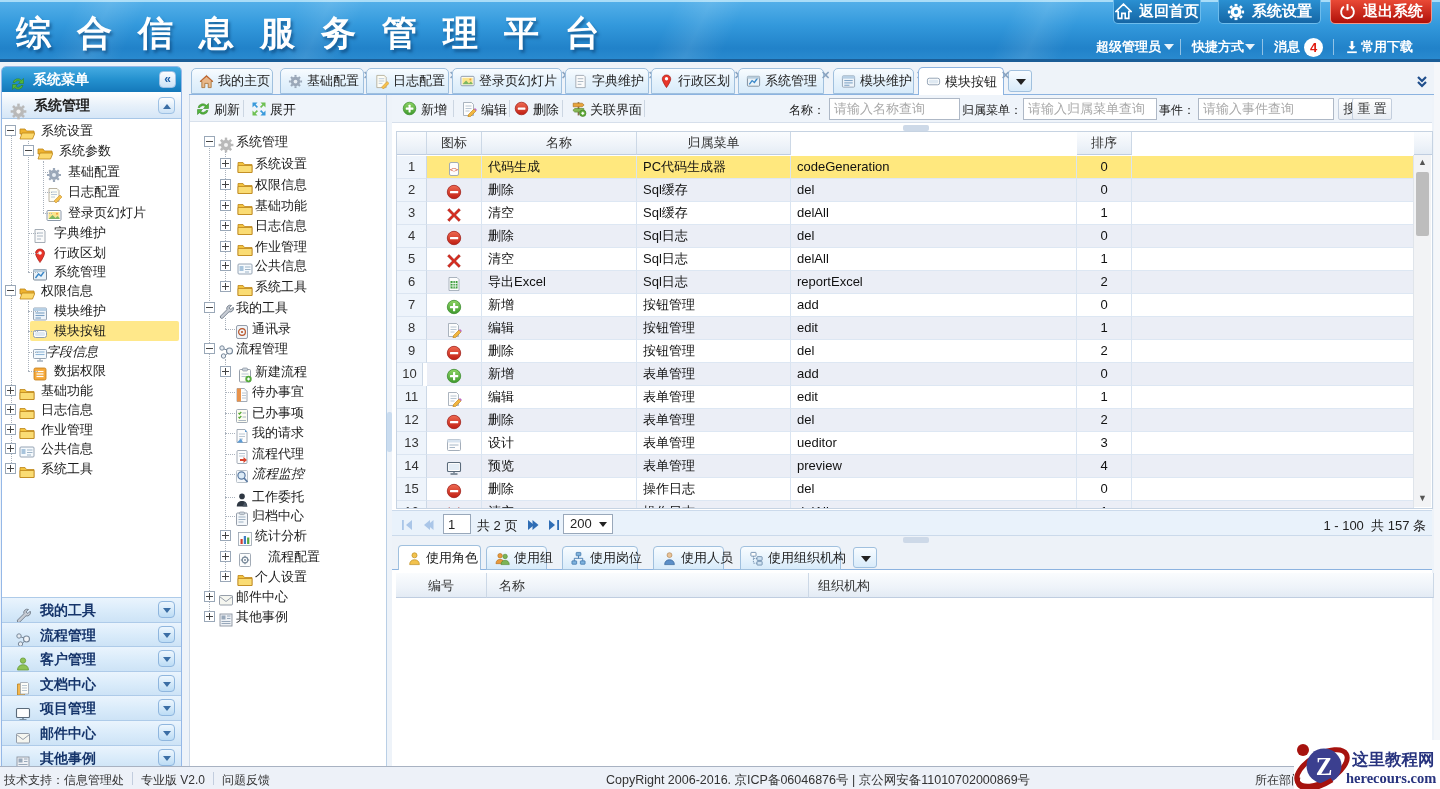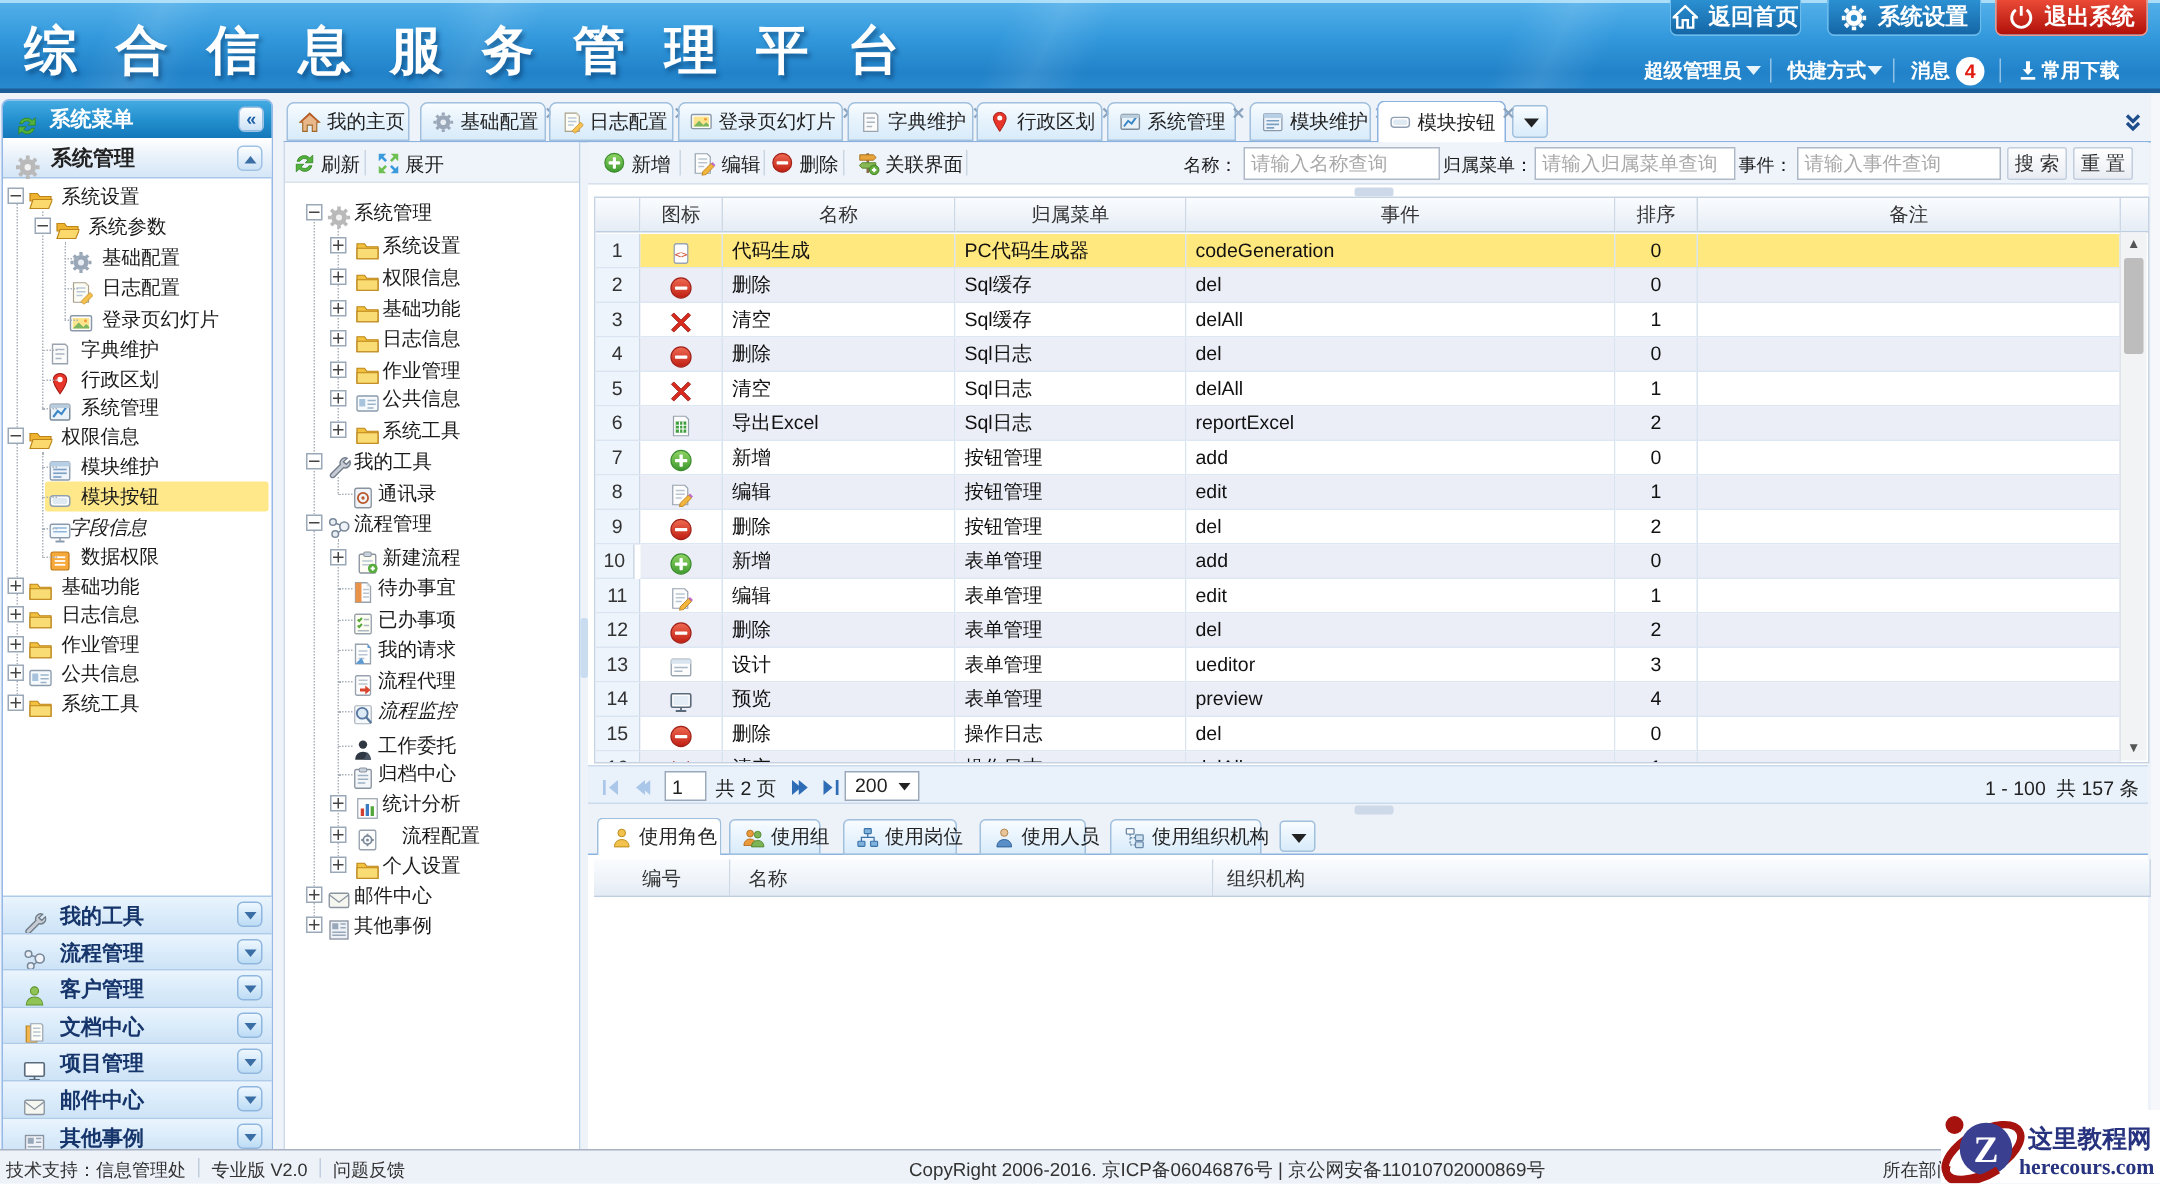--- a/index.html
+++ b/index.html
@@ -811,31 +811,29 @@
           </svg></span>
         <span style="position:absolute;left:198px;top:6px;">关联界面</span>
         <span class="tsep" style="left:252px;"></span>
         <span class="tlabel" style="left:397px;">名称：</span>
         <span class="tinput" style="left:437px;width:131px;">请输入名称查询</span>
         <span class="tlabel" style="left:570px;">归属菜单：</span>
         <span class="tinput" style="left:631px;width:134px;">请输入归属菜单查询</span>
         <span class="tlabel" style="left:767px;">事件：</span>
         <span class="tinput" style="left:806px;width:136px;">请输入事件查询</span>
         <span class="sbtn" style="left:946px;">搜 索</span>
-        <span class="sbtn" style="left:990px;">重 置</span>
+        <span class="sbtn" style="left:960px;font-family:Liberation Serif, serif;">重 置</span>
       </div>
 <div style="position:absolute;left:511px;top:30px;width:26px;height:6px;background:#cdd9e8;border-radius:2px;"></div>
 <div id="grid">
         <div class="gh" style="left:0px;width:30px;"></div>
         <div class="gh" style="left:30px;width:55px;">图标</div>
         <div class="gh" style="left:85px;width:155px;">名称</div>
         <div class="gh" style="left:240px;width:154px;">归属菜单</div>
-        <div class="gh" style="left:394px;width:286px;">事件</div>
         <div class="gh" style="left:680px;width:55px;">排序</div>
-        <div class="gh" style="left:735px;width:282px;">备注</div>
         <div class="gh" style="left:1017px;width:18px;border-right:none;"></div>
         <div class="rn" style="left:0;top:24px;width:30px;">1</div>
         <div class="gc" style="left:30px;top:24px;width:55px;background:#ffe87e;text-align:center;padding-left:0;"><svg class="ic" width="16" height="16" viewBox="0 0 16 16" style="margin-top:3px;">
             <rect x="3.5" y="1.5" width="9" height="13" rx="1.5" fill="#fdfdfd" stroke="#9aa5b2" stroke-width=".9"></rect>
             <text x="8" y="11" font-size="7" fill="#d24a2a" text-anchor="middle" font-family="monospace">&lt;&gt;</text>
           </svg></div>
         <div class="gc" style="left:85px;top:24px;width:155px;background:#ffe87e;">代码生成</div>
         <div class="gc" style="left:240px;top:24px;width:154px;background:#ffe87e;">PC代码生成器</div>
         <div class="gc" style="left:394px;top:24px;width:286px;background:#ffe87e;">codeGeneration</div>
         <div class="gc" style="left:680px;top:24px;width:55px;background:#ffe87e;text-align:center;padding-left:0;">0</div>

